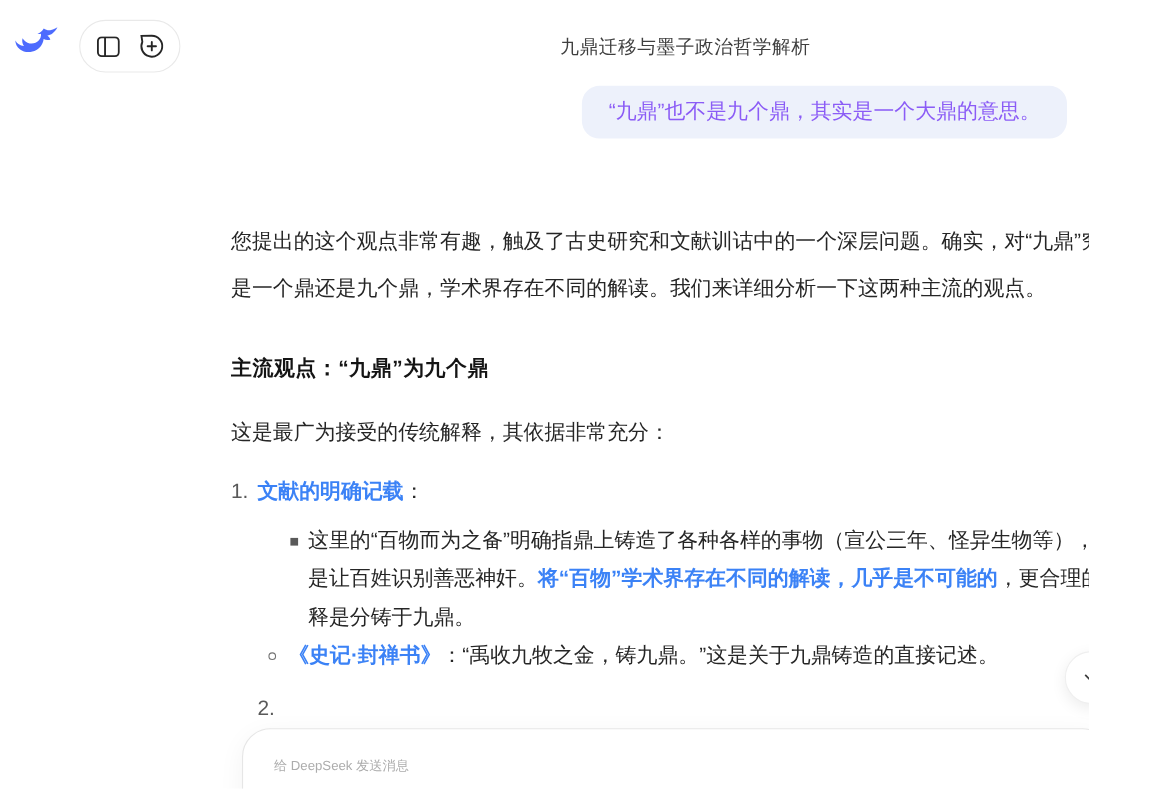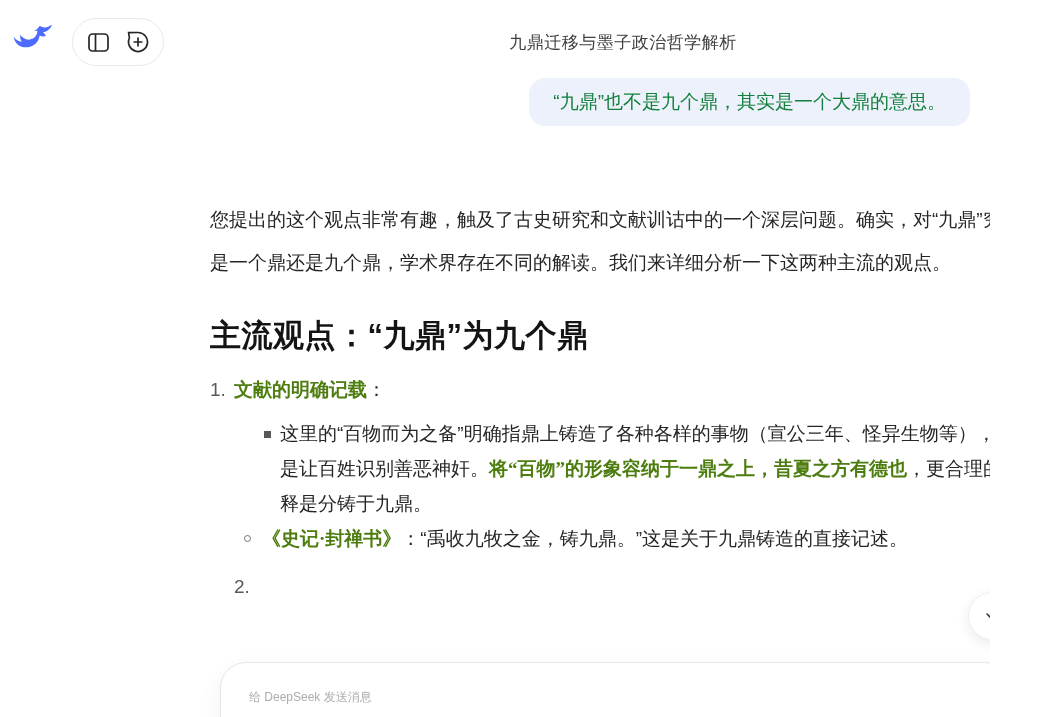--- a/index.html
+++ b/index.html
@@ -21,28 +21,28 @@
     display:flex; align-items:center; justify-content:center; color:#262626; }
   .chat-title{
     position:absolute; left:210px; top:31px; width:826px; text-align:center;
     font-size:17px; font-weight:500; color:#3f3f3f; letter-spacing:.5px;
   }
 
   
   .user-bubble{
     position:absolute; right:20px; top:78px; max-width:640px;
     background:#EDF1FB; border-radius:16px; padding:12px 24px;
-    font-size:19px; line-height:24px; color:#15803d; white-space:nowrap;
+    font-size:19px; line-height:24px; color:#8b5cf6; white-space:nowrap;
   }
 
   
   .main{ position:absolute; left:210px; top:198px; width:826px; font-size:19px; color:#262626; }
-  .b{ font-weight:700; color:#4d7c0f;font-family:Liberation Serif, serif; }
+  .b{ font-weight:700; color:#3b82f6; }
   .intro{ line-height:43px; }
-  .sec-heading{ margin-top:36px; font-size:31px; line-height:32px; font-weight:700; color:#141414; letter-spacing:.5px; }
+  .sec-heading{ margin-top:36px; font-size:19px; line-height:32px; font-weight:700; color:#141414; letter-spacing:.5px; }
   .sec-intro{ margin-top:26px; line-height:32px; }
 
   .oli{ margin-top:22px; position:relative; padding-left:24px; line-height:32px; }
   .oli .num{ position:absolute; left:0; top:0; color:#595959; }
   .li-c{ margin-top:11px; position:relative; padding-left:52px; line-height:35px; }
   .li-c .mk{ position:absolute; left:34px; top:14px; width:7px; height:7px;
     border:1.5px solid #737373; border-radius:50%; background:#fff; }
   .li-s{ margin-top:10px; position:relative; padding-left:70px; line-height:35px; }
   .li-s .mk{ position:absolute; left:54px; top:15px; width:7px; height:7px; background:#595959; }
   .li-clip{ margin-top:0; }
@@ -99,28 +99,29 @@
 
   <div class="user-bubble">
     <span>“九鼎”也不是九个鼎，其实是一个大鼎的意思。</span>
   </div>
 
   <div class="main">
     <p class="intro">您提出的这个观点非常有趣，触及了古史研究和文献训诂中的一个深层问题。确实，对“九鼎”究竟是一个鼎还是九个鼎，学术界存在不同的解读。我们来详细分析一下这两种主流的观点。</p>
 
     <h2 class="sec-heading">主流观点：“九鼎”为九个鼎</h2>
 
+    <p class="sec-intro">这是最广为接受的传统解释，其依据非常充分：</p>
 
     <div class="oli">
       <span class="num">1.</span><span class="b">文献的明确记载</span><span>：</span>
     </div>
 
 
     <div class="li-s">
-      <span class="mk"></span><span>这里的“百物而为之备”明确指鼎上铸造了各种各样的事物（宣公三年、怪异生物等），目的是让百姓识别善恶神奸。</span><span class="b">将“百物”的形象容纳于一鼎之上，昔夏之方有德也</span><span>，更合理的解释是分铸于九鼎。</span>
+      <span class="mk"></span><span>这里的“百物而为之备”明确指鼎上铸造了各种各样的事物（宣公三年、怪异生物等），目的是让百姓识别善恶神奸。</span><span class="b">将“百物”学术界存在不同的解读，几乎是不可能的</span><span>，更合理的解释是分铸于九鼎。</span>
     </div>
 
     <div class="li-c li-clip">
       <span class="mk"></span><span class="b">《史记·封禅书》</span><span>：“禹收九牧之金，铸九鼎。”这是关于九鼎铸造的直接记述。</span>
     </div>
 
     <div class="oli-2">
       <span class="num">2.</span>
     </div>
   </div>

